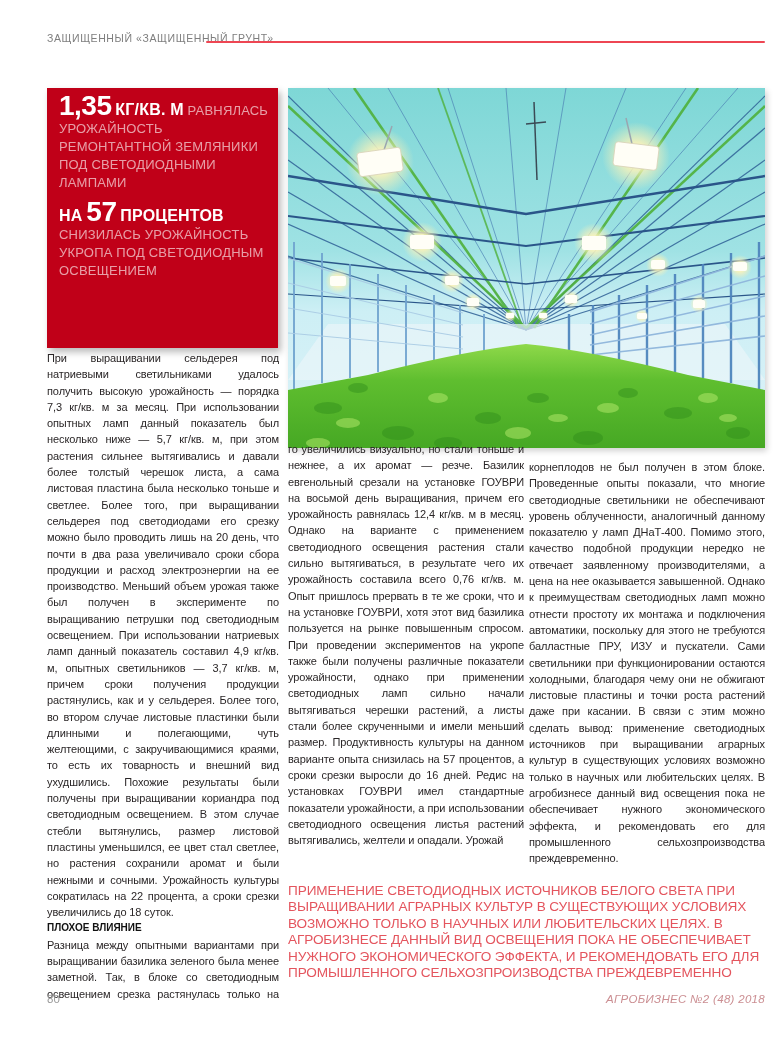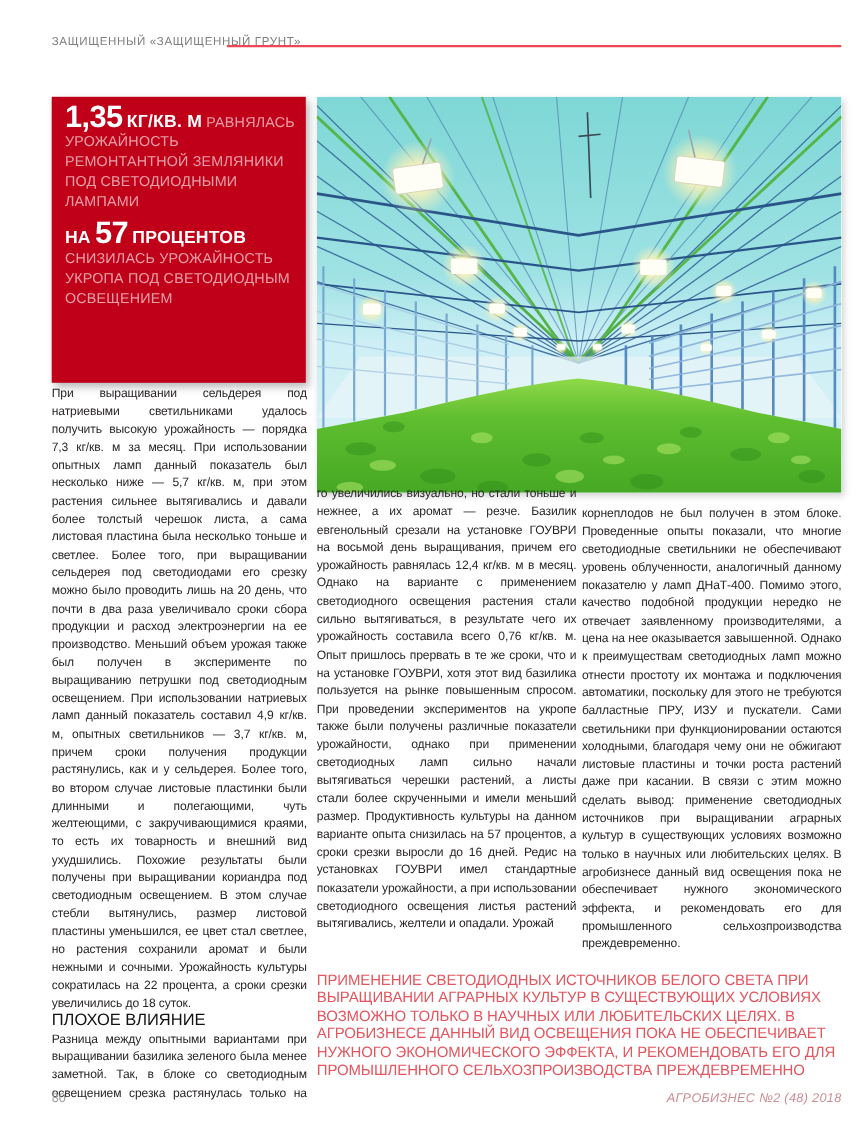--- a/index.html
+++ b/index.html
@@ -38,21 +38,21 @@
   
   .body-col {
     position:absolute; font-size:11px; line-height:16.3px; color:#2a2627;
     text-align:justify; letter-spacing:-0.1px; overflow:hidden;
   }
   .body-col p { margin:0; }
   .col-left  { left:47px;  top:337px; width:232px; height:651px;margin-top:13px; }
   .col-mid   { left:288px; top:441px; width:236px; height:413px; }
   .col-right { left:529px; top:459px; width:236px; height:413px; }
   .section-heading {
-    font-weight:normal; font-size:15px; color:#121212;
+    font-weight:bold; font-size:10px; color:#121212;
     margin:14px 0 4px 0; text-align:left; letter-spacing:0;
   }
   
   .pullquote {
     position:absolute; left:288px; top:873px; width:478px;
     color:#e4555e; font-size:13.6px; line-height:16.4px;
     letter-spacing:-0.1px; text-transform:uppercase; text-align:left;margin-top:10px;
   }
   
   .footer-page {

